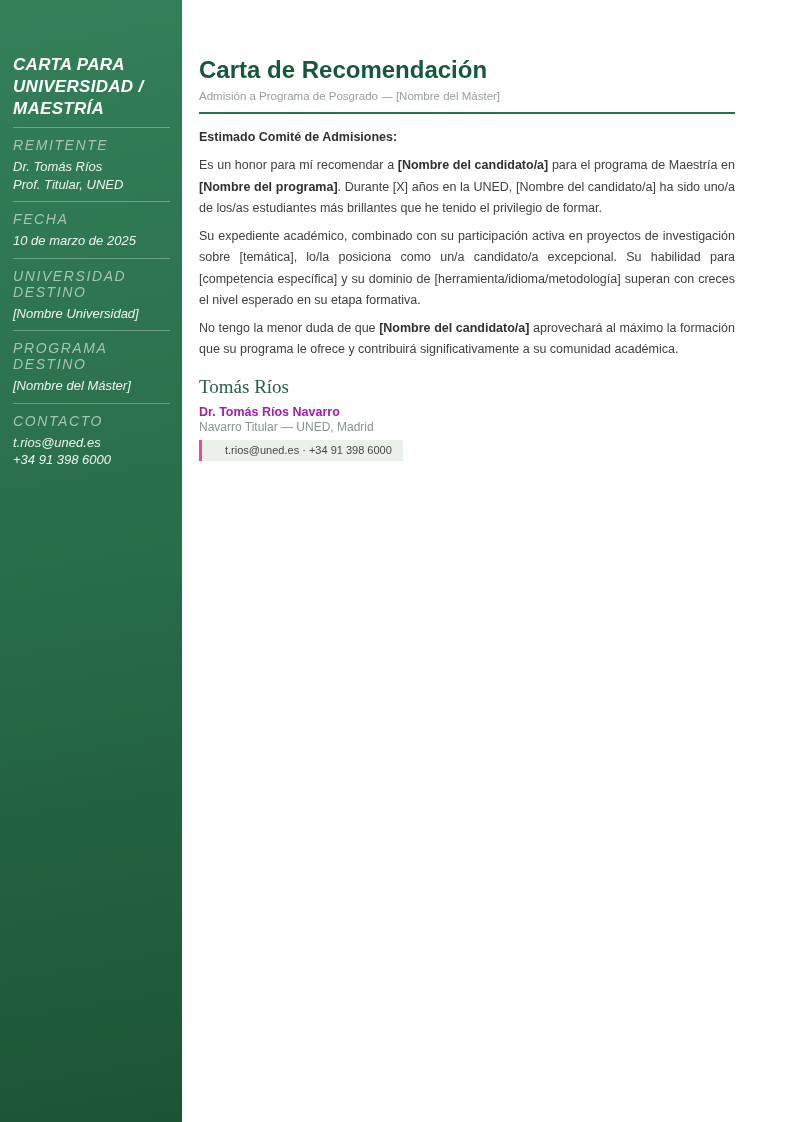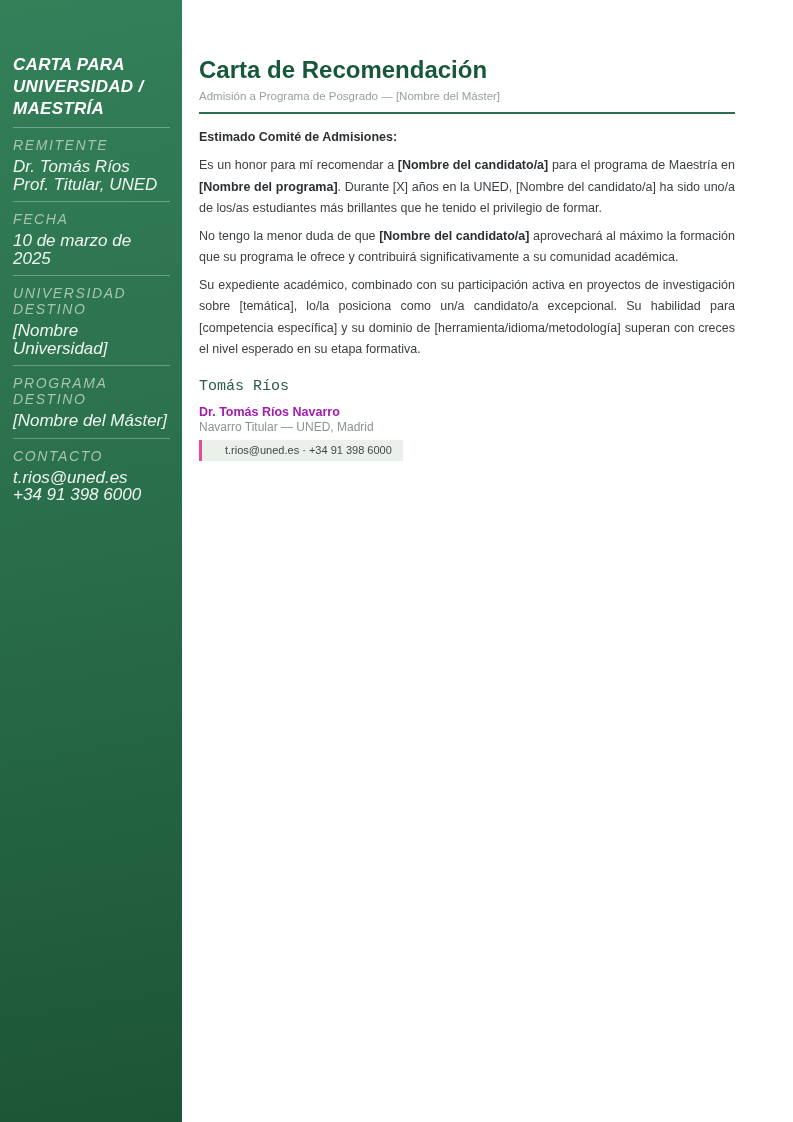--- a/index.html
+++ b/index.html
@@ -28,21 +28,21 @@
   .side-section {
     border-top: 1px solid rgba(255,255,255,0.3);
     padding: 9px 0 8px;
   }
   .side-label {
     font-size: 14px; letter-spacing: 1.6px;
     color: #a6c5b1; font-weight: normal;
     margin-bottom: 5px;
   }
   .side-val {
-    font-size: 17px; line-height: 17.5px; color: #eef4ef;
+    font-size: 13px; line-height: 17.5px; color: #eef4ef;
   }
 
   
   .main {
     position: absolute; left: 182px; top: 0;
     width: 611px; height: 1122px;
     padding: 56px 58px 0 17px;
     border-radius: 22px;
   }
   .doc-title {
@@ -64,22 +64,22 @@
   .letter-body p {
     font-size: 12.5px; color: #3d4043;
     line-height: 21.5px; text-align: justify;
     margin-bottom: 6px;
   }
   .letter-body strong { color: #2e3133; }
 
   
   .signature { margin-top: 13px; }
   .sig-name {
-    font-family: Liberation Mono, monospace;
-    font-size: 15px; font-weight: normal; color: #2a5c49;
+    font-family: Liberation Serif, serif;
+    font-size: 19px; font-weight: normal; color: #2a5c49;
     line-height: 25px;
   }
   .sig-fullname {
     font-size: 12.5px; font-weight: bold; color: #a21caf;
     line-height: 16px; margin-top: 5px;
   }
   .sig-role {
     font-size: 12px; color: #8b948f; line-height: 15px;
   }
   .sig-chip {
@@ -128,23 +128,23 @@
   <main class="main">
     <h1 class="doc-title">Carta de Recomendación</h1>
     <div class="doc-subtitle">Admisión a Programa de Posgrado — [Nombre del Máster]</div>
     <hr class="title-rule">
 
     <div class="letter-body">
       <div class="salutation">Estimado Comité de Admisiones:</div>
 
       <p><span>Es un honor para mí recomendar a </span><strong>[Nombre del candidato/a]</strong><span> para el programa de Maestría en </span><strong>[Nombre del programa]</strong><span>. Durante [X] años en la UNED, [Nombre del candidato/a] ha sido uno/a de los/as estudiantes más brillantes que he tenido el privilegio de formar.</span></p>
 
+      <p><span>Su expediente académico, combinado con su participación activa en proyectos de investigación sobre [temática], lo/la posiciona como un/a candidato/a excepcional. Su habilidad para [competencia específica] y su dominio de [herramienta/idioma/metodología] superan con creces el nivel esperado en su etapa formativa.</span></p>
+
       <p><span>No tengo la menor duda de que </span><strong>[Nombre del candidato/a]</strong><span> aprovechará al máximo la formación que su programa le ofrece y contribuirá significativamente a su comunidad académica.</span></p>
-
-      <p><span>Su expediente académico, combinado con su participación activa en proyectos de investigación sobre [temática], lo/la posiciona como un/a candidato/a excepcional. Su habilidad para [competencia específica] y su dominio de [herramienta/idioma/metodología] superan con creces el nivel esperado en su etapa formativa.</span></p>
     </div>
 
     <div class="signature">
       <div class="sig-name">Tomás Ríos</div>
       <div class="sig-fullname">Dr. Tomás Ríos Navarro</div>
       <div class="sig-role">Navarro Titular — UNED, Madrid</div>
       <div class="sig-chip">t.rios@uned.es · +34 91 398 6000</div>
     </div>
   </main>
 

